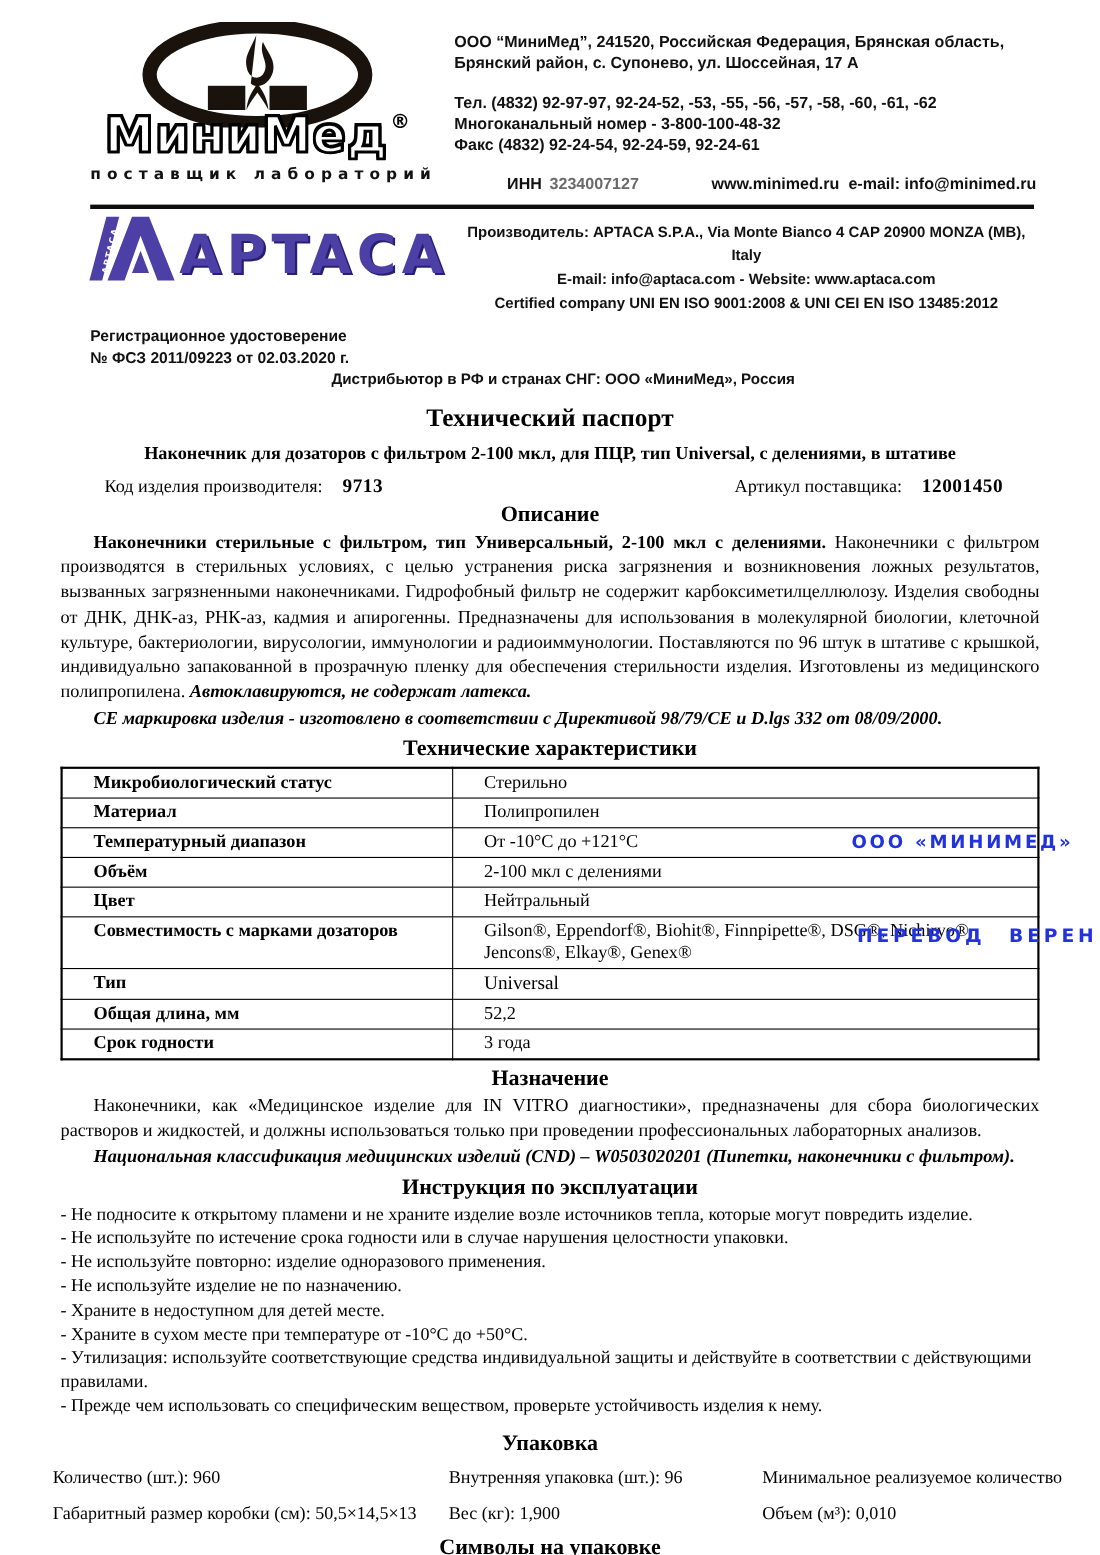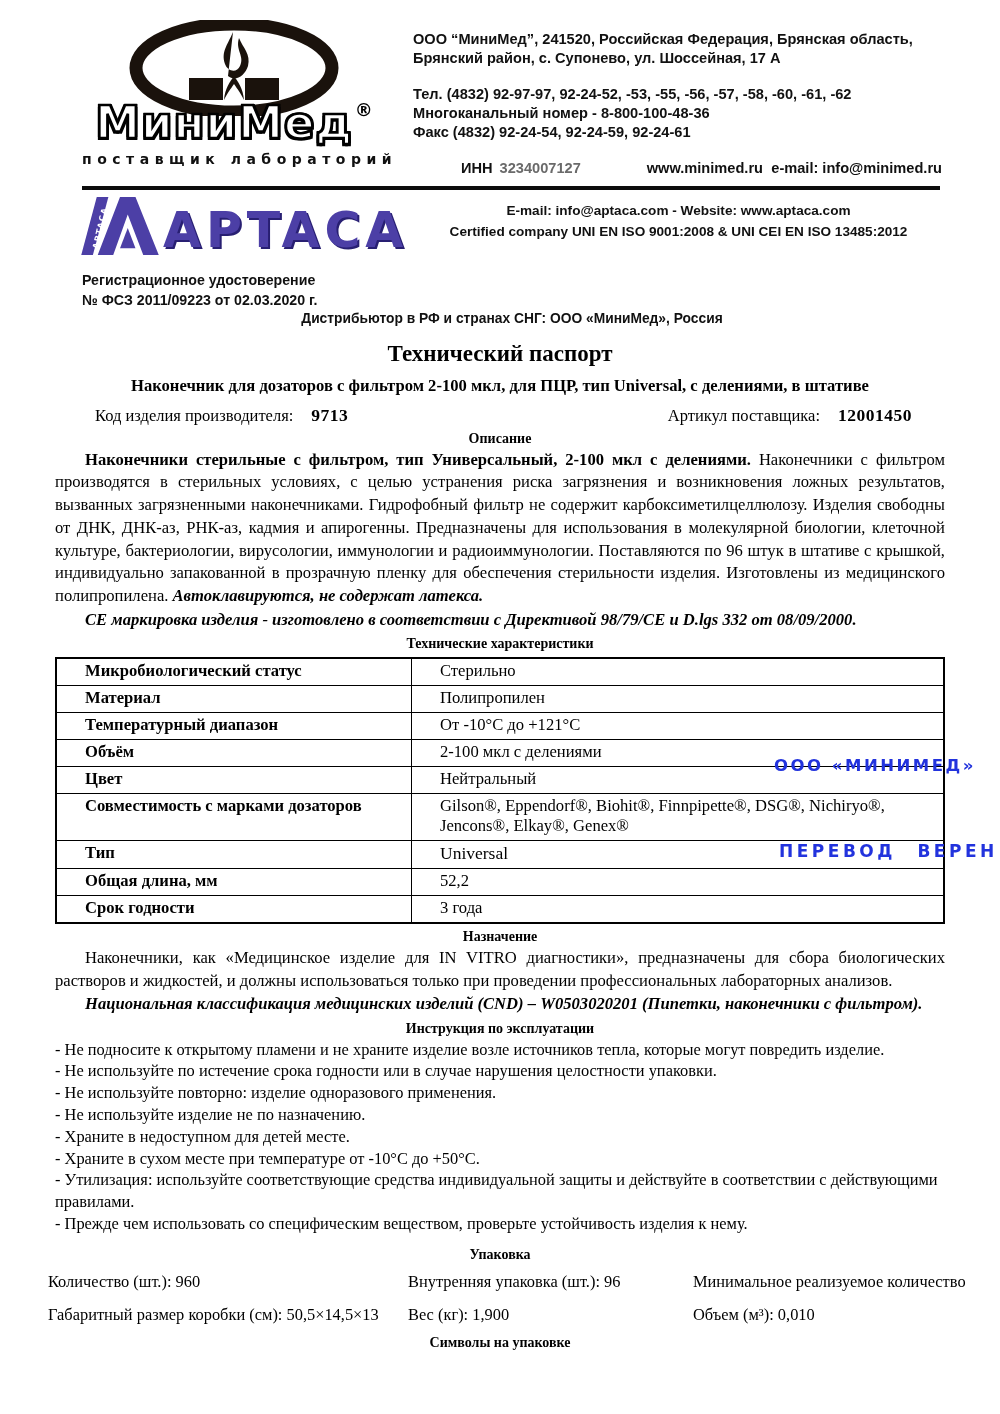--- a/index.html
+++ b/index.html
@@ -39,21 +39,21 @@
   .reg-left { width:335px; flex:none; font-size:14.2px; line-height:1.45; color:#111; }
   .reg-right { flex:1; text-align:center; align-self:center; font-size:13.8px; color:#111; }
 
   
   .doc-title { text-align:center; font-weight:bold; font-size:23px; margin-top:15px; }
   .doc-subtitle { text-align:center; font-weight:bold; font-size:16.6px; margin-top:9px; }
   .code-row { display:flex; justify-content:space-between; padding:9px 88px 0 95px; font-size:16.5px; align-items:baseline; }
   .code-group { display:flex; gap:18px; align-items:baseline; }
   .code-value { font-weight:bold; font-size:17.5px; letter-spacing:0.5px; }
 
-  .sec-heading { text-align:center; font-weight:bold; font-size:14px; margin:5px 0 2px; }
+  .sec-heading { text-align:center; font-weight:bold; font-size:20px; margin:5px 0 2px; }
 
   .para { text-align:justify; font-size:16.6px; line-height:1.37; margin:1px 55px 0; text-indent:30px; }
   .bold { font-weight:bold; }
   .bolditalic { font-weight:bold; font-style:italic; }
   .ce-line { margin:0 55px; font-size:16.6px; line-height:1.4; text-indent:30px; font-weight:bold; font-style:italic; }
 
   
   .spec-table { width:890px; margin:5px auto 0; border-collapse:collapse; font-size:16.6px; border:2px solid #000; }
   .spec-table td { border:1px solid #000; padding:2px 28px 4px; vertical-align:top; }
   .spec-table td.lbl { width:298px; font-weight:bold; }
@@ -86,21 +86,21 @@
         </svg>
       </div>
       <div class="logo-name"><span>МиниМед</span><span class="logo-reg">®</span></div>
       <div class="logo-tagline">поставщик лабораторий</div>
     </div>
     <div class="addr-block">
       <div>ООО “МиниМед”, 241520, Российская Федерация, Брянская область,</div>
       <div>Брянский район, с. Супонево, ул. Шоссейная, 17 А</div>
       <div class="addr-gap"></div>
       <div>Тел. (4832) 92-97-97, 92-24-52, -53, -55, -56, -57, -58, -60, -61, -62</div>
-      <div>Многоканальный номер - 8-800-100-48-36</div>
+      <div>Многоканальный номер - 3-800-100-48-32</div>
       <div>Факс (4832) 92-24-54, 92-24-59, 92-24-61</div>
       <div class="inn-row">
         <span>ИНН</span>
         <span class="inn-value">3234007127</span>
         <span class="inn-site">www.minimed.ru</span>
         <span class="inn-mail">e-mail: info@minimed.ru</span>
       </div>
     </div>
   </div>
 
@@ -112,20 +112,21 @@
         <svg width="80" height="62" viewBox="0 0 82 64">
           <polygon points="17,2 29,2 13,62 1,62" fill="#4c3fa6"></polygon>
           <text transform="translate(18,56) rotate(-77)" font-size="8" fill="#ffffff" font-family="DejaVu Sans, sans-serif" font-weight="bold" letter-spacing="1.5">APTACA</text>
           <polygon points="41,2 57,2 81,62 65,62 49,20 34,62 18,62" fill="#4c3fa6"></polygon>
           <polygon points="49,34 57,55 41,55" fill="#4c3fa6"></polygon>
         </svg>
       </span>
       <span class="aptaca-word">APTACA</span>
     </div>
     <div class="producer-block">
+      <div>Производитель: APTACA S.P.A., Via Monte Bianco 4 CAP 20900 MONZA (MB), Italy</div>
       <div>E-mail: info@aptaca.com - Website: www.aptaca.com</div>
       <div>Certified company UNI EN ISO 9001:2008 &amp; UNI CEI EN ISO 13485:2012</div>
     </div>
   </div>
 
   <div class="reg-row">
     <div class="reg-left">
       <div>Регистрационное удостоверение</div>
       <div>№ ФСЗ 2011/09223 от 02.03.2020 г.</div>
     </div>

